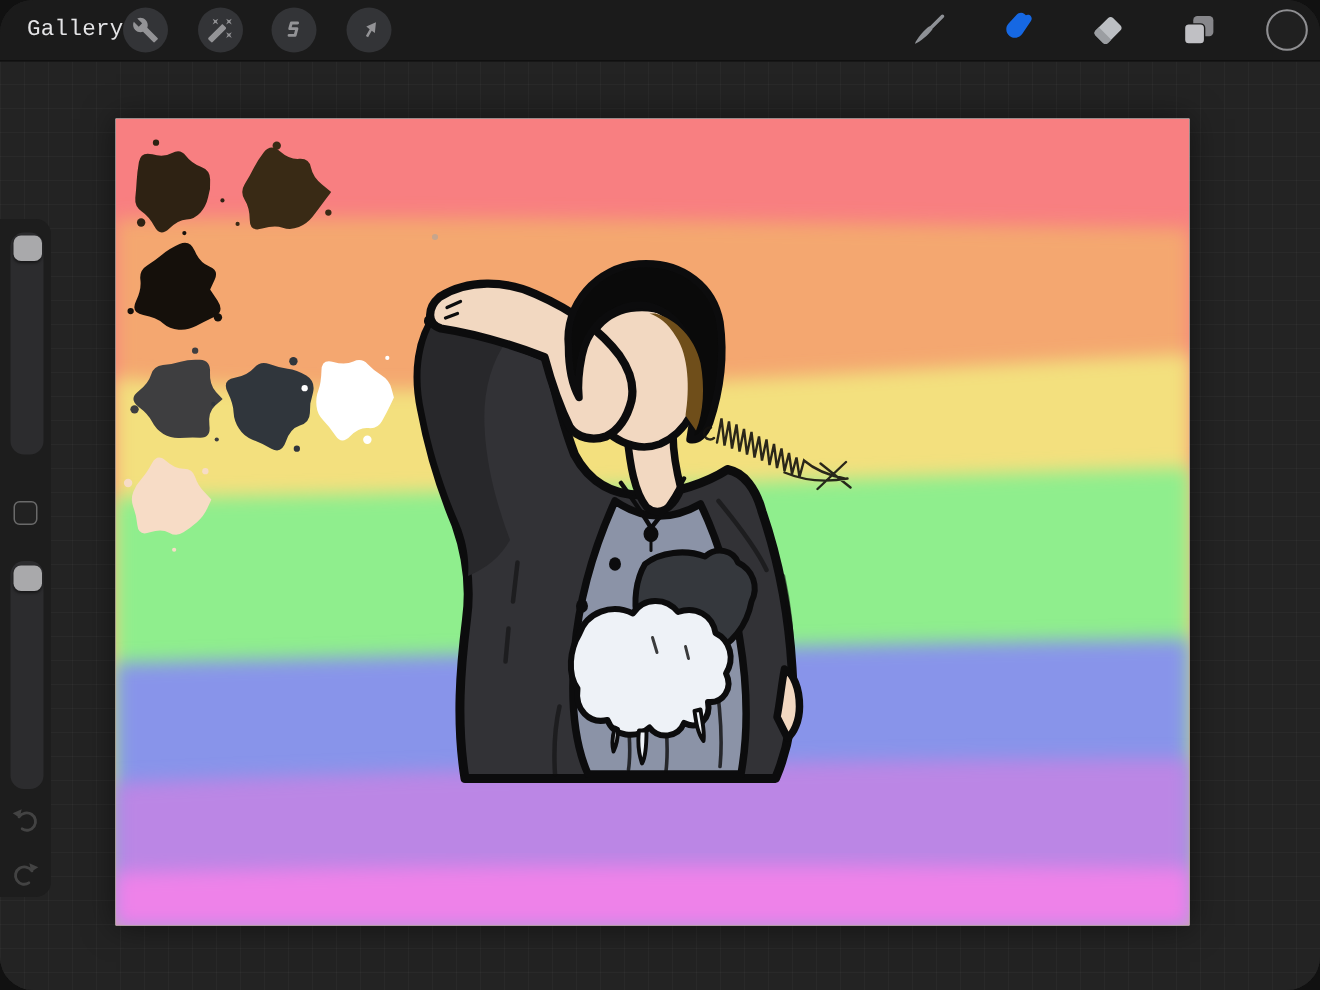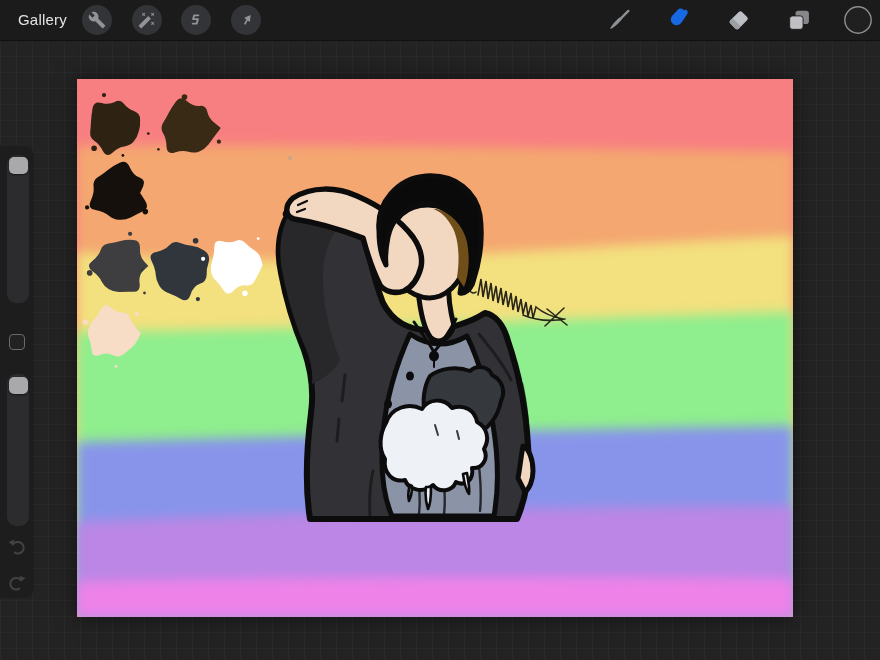--- a/index.html
+++ b/index.html
@@ -1,17 +1,17 @@
 <!DOCTYPE html>
 <html><head>
 <meta charset="utf-8">
 <style>
   html,body{margin:0;padding:0;background:#111;}
   .app{position:relative;width:880px;height:660px;overflow:hidden;
-       font-family:Liberation Sans, sans-serif;background:#232323;}
+       font-family:Liberation Mono, monospace;background:#232323;border-radius:22px;}
   
   .topbar{position:absolute;left:0;top:0;width:880px;height:40px;
           background:#1b1b1b;border-bottom:1px solid #101010;z-index:5;}
   .gallery{position:absolute;left:18px;top:0;height:40px;line-height:40px;
            color:#e4e4e6;font-size:15px;letter-spacing:.2px;cursor:default;}
   .tool-circle{position:absolute;top:5px;width:30px;height:30px;border-radius:50%;
                background:#333437;border:none;padding:0;display:flex;
                align-items:center;justify-content:center;}
   .flat-tool{position:absolute;top:3px;width:34px;height:34px;border:none;
              background:transparent;padding:0;display:flex;align-items:center;justify-content:center;}

